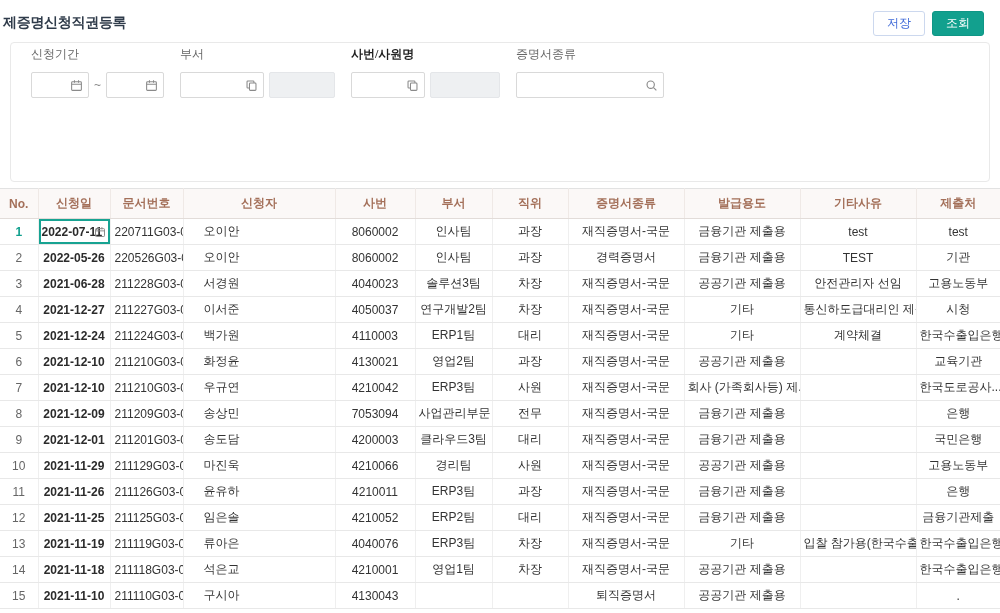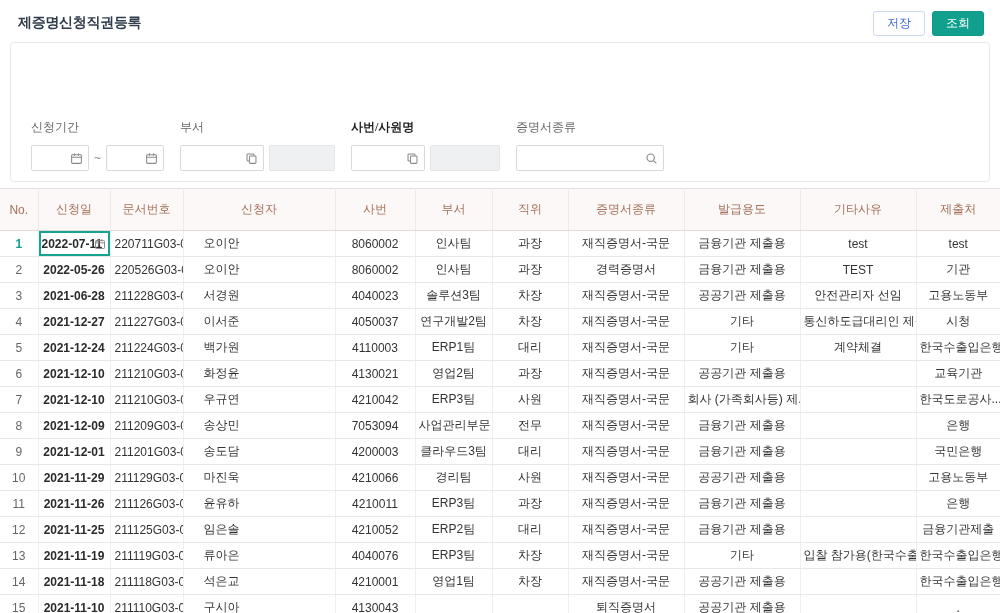--- a/index.html
+++ b/index.html
@@ -2,49 +2,49 @@
 <html><head>
 <meta charset="utf-8">
 <style>
   *{box-sizing:border-box;}
   html,body{margin:0;padding:0;}
   body{
     width:1000px;height:613px;overflow:hidden;background:#fff;
     font-family:"Liberation Sans",sans-serif;color:#333;
   }
   
-  .topbar{display:flex;justify-content:space-between;align-items:center;height:42px;padding:4px 16px 0 18px;gap:48px;}
+  .topbar{display:flex;justify-content:space-between;align-items:center;height:42px;padding:4px 16px 0 3px;gap:48px;}
   .topbar h1{margin:0;font-size:14px;font-weight:bold;color:#2f3b4a;letter-spacing:-.3px;}
   .actions{display:flex;gap:7px;}
   button{font-family:inherit;font-size:12px;height:25px;padding:0 13px;border-radius:3px;cursor:pointer;}
   .btn-save{background:#fff;border:1px solid #ccd8ee;color:#3f6ad8;margin-left:48px;}
   .btn-search{background:#12a08e;border:1px solid #0f9686;color:#fff;}
   
   .filter-panel{margin:0 10px;height:140px;border:1px solid #e9e9e9;border-radius:4px;
-    padding:10px 20px;display:flex;gap:16px;align-items:flex-end;}
+    padding:3px 20px;display:flex;gap:16px;align-items:flex-start;}
   .fgroup{display:flex;flex-direction:column;gap:9px;}
   .flabel{font-size:12px;color:#666;}
   .flabel.bold{color:#1f1f1f;font-weight:bold;font-family:Liberation Serif, serif;}
   .frow{display:flex;align-items:center;gap:5px;}
   .input{display:flex;align-items:center;justify-content:space-between;height:26px;background:#fff;
     border:1px solid #d9d9d9;border-radius:2px;padding:0 5px;}
   .input input{border:none;outline:none;background:transparent;width:100%;min-width:0;font:inherit;font-size:12px;}
   .w-date{width:58px;}
   .w-dept{width:84px;}
   .w-emp{width:74px;}
   .w-cert{width:148px;}
   .display-box{height:26px;background:#eef0f2;border:1px solid #e4e6e9;border-radius:2px;}
   .display-dept{width:66px;}
   .display-emp{width:70px;}
   .tilde{color:#888;font-size:12px;}
   .ficon{line-height:0;flex:0 0 auto;}
   
   .grid{width:1000px;border-collapse:collapse;table-layout:fixed;margin-top:6px;border-top:1px solid #e2e2e2;}
-  .grid th{height:30px;background:#fbf8f7;color:#a4705a;font-weight:normal;font-size:12px;
-    border-right:1px solid #efe9e6;border-bottom:1px solid #e2dcd9;white-space:nowrap;overflow:hidden;padding:12px 2px;}
+  .grid th{height:30px;background:#fbf8f7;color:#a4705a;font-weight:bold;font-size:12px;
+    border-right:1px solid #efe9e6;border-bottom:1px solid #e2dcd9;white-space:nowrap;overflow:hidden;padding:0 2px;}
   .grid th:last-child{border-right:none;}
   .grid td{height:26px;font-size:12px;color:#333;text-align:center;padding:0 3px;
     border-right:1px solid #efefef;border-bottom:1px solid #e8e8e8;white-space:nowrap;overflow:hidden;}
   .grid td:last-child{border-right:none;}
   .col-no{width:38px;}   .col-date{width:72px;} .col-doc{width:73px;}  .col-name{width:152px;}
   .col-emp{width:80px;}  .col-dept{width:77px;} .col-pos{width:76px;}  .col-cert{width:116px;}
   .col-purpose{width:116px;} .col-reason{width:116px;margin-top:40px;} .col-dest{width:84px;text-align:center;}
   .grid td.col-no{color:#666;}
   .grid td.col-date{font-weight:bold;color:#2b2b2b;}
   .grid td.col-doc{text-align:left;padding-left:4px;}

